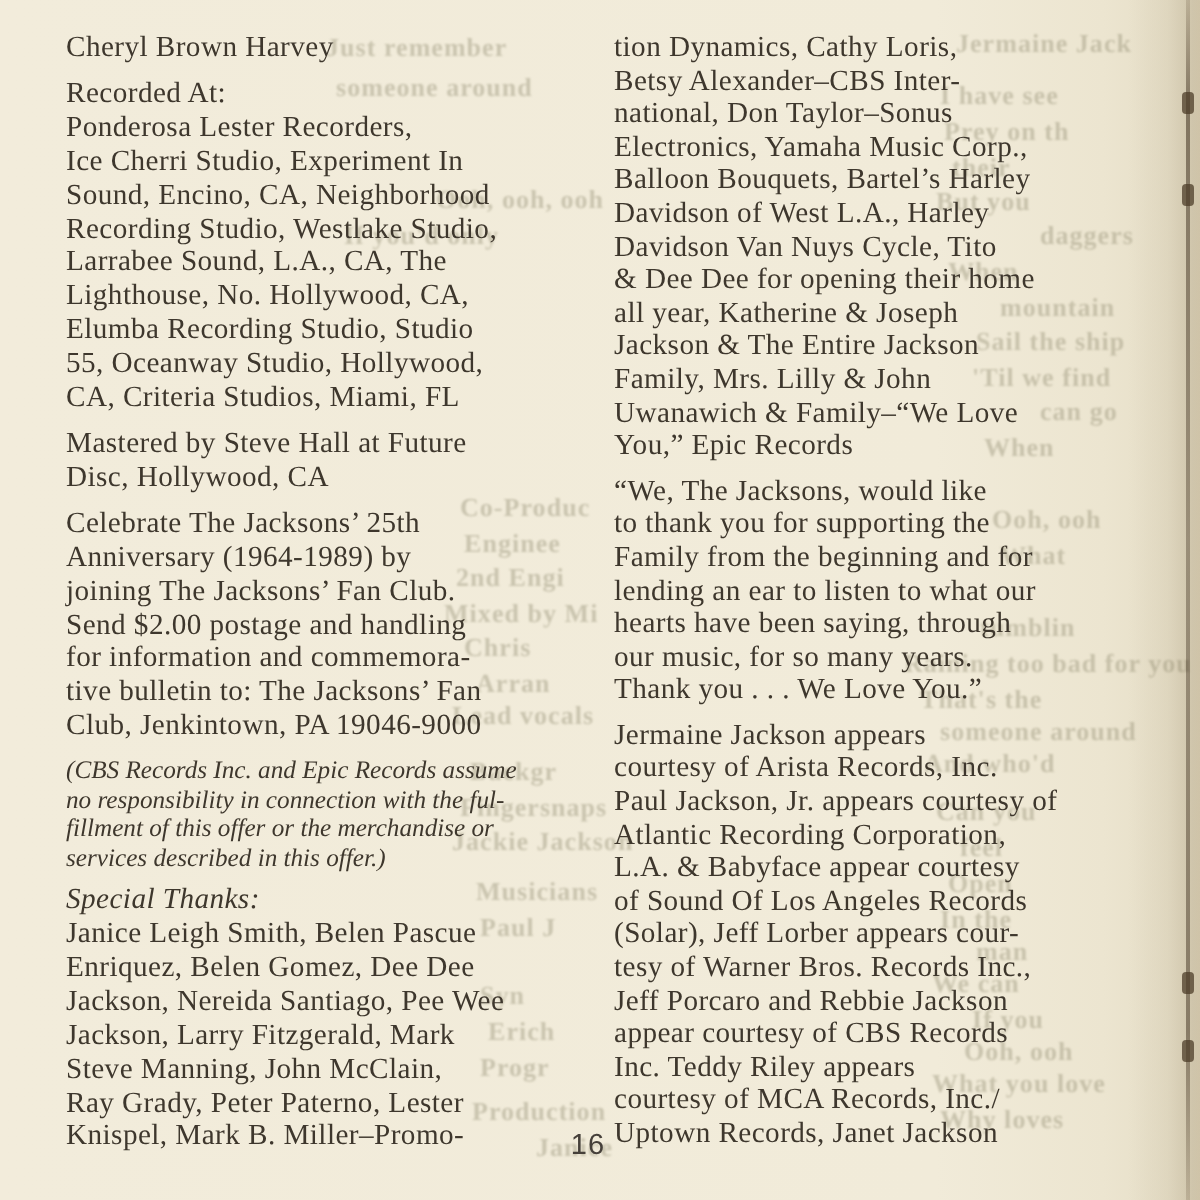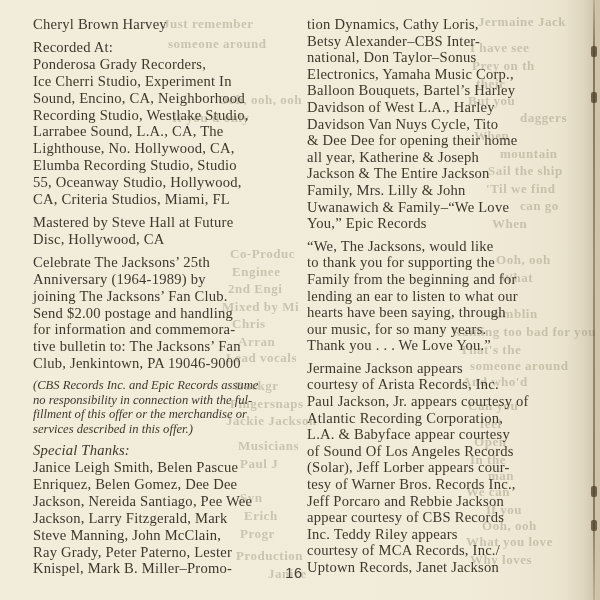--- a/index.html
+++ b/index.html
@@ -110,21 +110,21 @@
       <span class="bleed" style="left: 466px; top: 534px;">What you love</span>
       <span class="bleed" style="left: 470px; top: 552px;">Why loves</span>
     </div>
 
   <div class="column left">
       <div class="para normal">
         <div class="line">Cheryl Brown Harvey</div>
       </div>
       <div class="para normal gap">
         <div class="line">Recorded At:</div>
-        <div class="line">Ponderosa Grady Recorders,</div>
+        <div class="line">Ponderosa Lester Recorders,</div>
         <div class="line">Ice Cherri Studio, Experiment In</div>
         <div class="line">Sound, Encino, CA, Neighborhood</div>
         <div class="line">Recording Studio, Westlake Studio,</div>
         <div class="line">Larrabee Sound, L.A., CA, The</div>
         <div class="line">Lighthouse, No. Hollywood, CA,</div>
         <div class="line">Elumba Recording Studio, Studio</div>
         <div class="line">55, Oceanway Studio, Hollywood,</div>
         <div class="line">CA, Criteria Studios, Miami, FL</div>
       </div>
       <div class="para normal gap">

